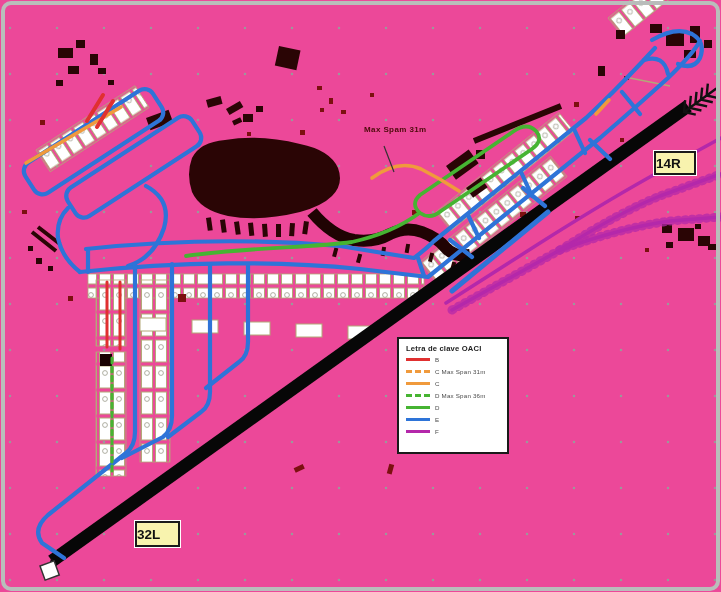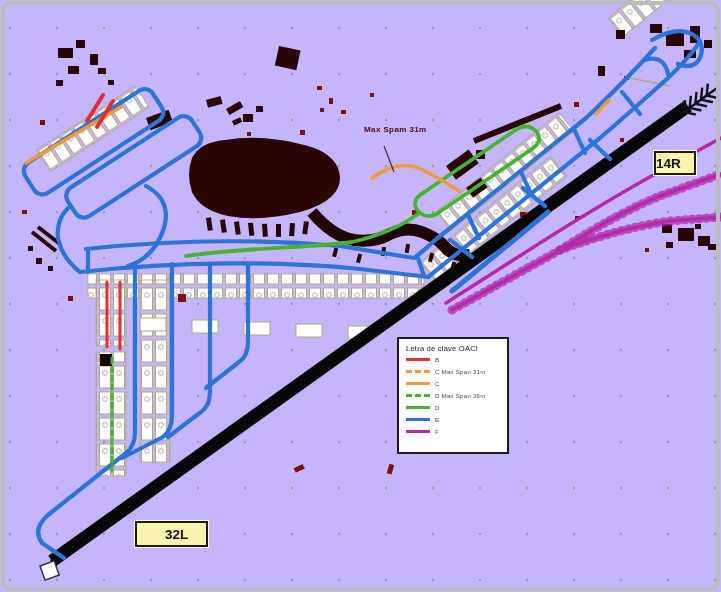--- a/index.html
+++ b/index.html
@@ -1,28 +1,28 @@
 <!DOCTYPE html>
 <html><head>
 <meta charset="utf-8">
 <style>
   html,body{margin:0;padding:0;background:#fff;}
-  #page{position:relative;width:721px;height:592px;background:#c4b5fd;overflow:hidden;
+  #page{position:relative;width:721px;height:592px;background:#ec4899;overflow:hidden;
         font-family:"Liberation Sans","DejaVu Sans",sans-serif;}
   #frame{position:absolute;left:1px;top:1px;right:1px;bottom:1px;border:4px solid #b9bdbb;
          border-radius:10px;pointer-events:none;z-index:30;}
   svg{position:absolute;left:0;top:0;}
   .maplabel{position:absolute;z-index:20;display:flex;align-items:center;justify-content:flex-start;
             font-weight:bold;font-size:13.5px;color:#111;border:2px solid #1a1a1a;
             box-shadow:0 0 0 1px #fff;}
   #annotation{position:absolute;z-index:20;font-size:8px;font-weight:bold;color:#4c0a0a;
               letter-spacing:.4px;white-space:nowrap;}
   #legend{position:absolute;left:397px;top:337px;width:112px;height:117px;z-index:20;
           background:#fff;border:2px solid #1a1a1a;padding:5px 7px;box-sizing:border-box;}
-  #legend .ltitle{font-size:7.6px;font-weight:normal;color:#222;letter-spacing:.2px;}
+  #legend .ltitle{font-size:7.6px;font-weight:bold;color:#222;letter-spacing:.2px;}
   .lrow{display:flex;align-items:center;height:12px;}
   .lswatch{display:inline-block;width:24px;height:0;border-top:3px solid #000;}
   .llabel{font-size:6.2px;color:#4a4a4a;margin-left:5px;white-space:nowrap;letter-spacing:.2px;}
   .tw{fill:none;stroke-linecap:round;stroke-linejoin:round;}
 </style>
 </head>
 <body>
 
 <div id="page">
   <div id="frame"></div>
@@ -248,21 +248,21 @@
     </g>
 
     <path d="M384,146 L394,172" stroke="#333" stroke-width="1.2" fill="none"></path>
   </svg>
 
   <div id="annotation" style="left: 364px; top: 125px; color: rgb(76, 10, 10);">Max Spam 31m</div>
 
   <div class="maplabel" style="left: 654px; top: 151px; width: 38px; height: 20px; background-color: rgb(248, 243, 174); border-color: rgb(26, 26, 26);">
     <span>14R</span>
   </div>
-  <div class="maplabel" style="left: 135px; top: 521px; width: 41px; height: 22px; background-color: rgb(248, 243, 174); border-color: rgb(26, 26, 26); padding-left: 28px;">
+  <div class="maplabel" style="left: 135px; top: 521px; width: 41px; height: 22px; background-color: rgb(248, 243, 174); border-color: rgb(26, 26, 26);">
     <span>32L</span>
   </div>
 
   <div id="legend">
     <div class="ltitle">Letra de clave OACI</div>
     <div class="lrow">
       <span class="lswatch" style="border-top-color: rgb(224, 48, 48); border-top-style: solid;"></span>
       <span class="llabel">B</span>
     </div>
     <div class="lrow">

